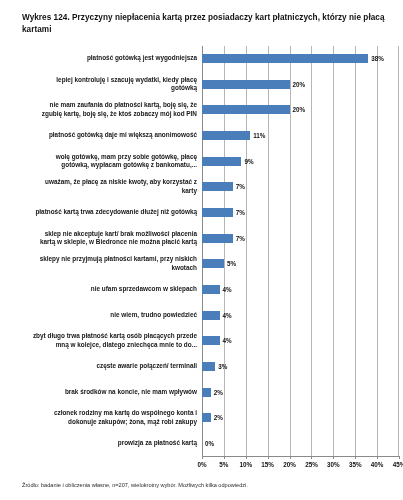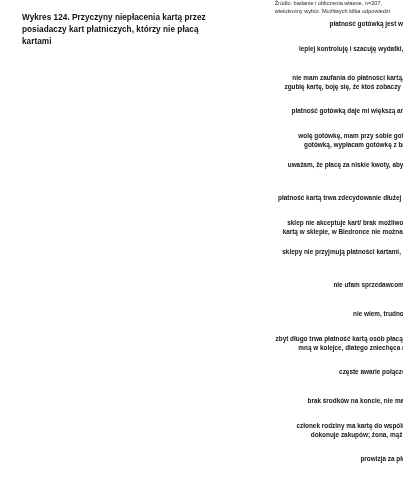--- a/index.html
+++ b/index.html
@@ -13,21 +13,21 @@
     font-family: "Liberation Sans", sans-serif;
     color: #1a1a1a;
     overflow: hidden;
     position: relative;
   }
 
   #chart-figure {
     position: absolute;
     inset: 0;
     display: flex;
-    flex-direction: row;
+    flex-direction: column;
   }
 
   
   .chart-title {
     margin: 12px 14px 0 22px;
     font-size: 8.2px;
     font-weight: bold;
     line-height: 1.45;
     letter-spacing: 0.05px;
     color: #111111;

